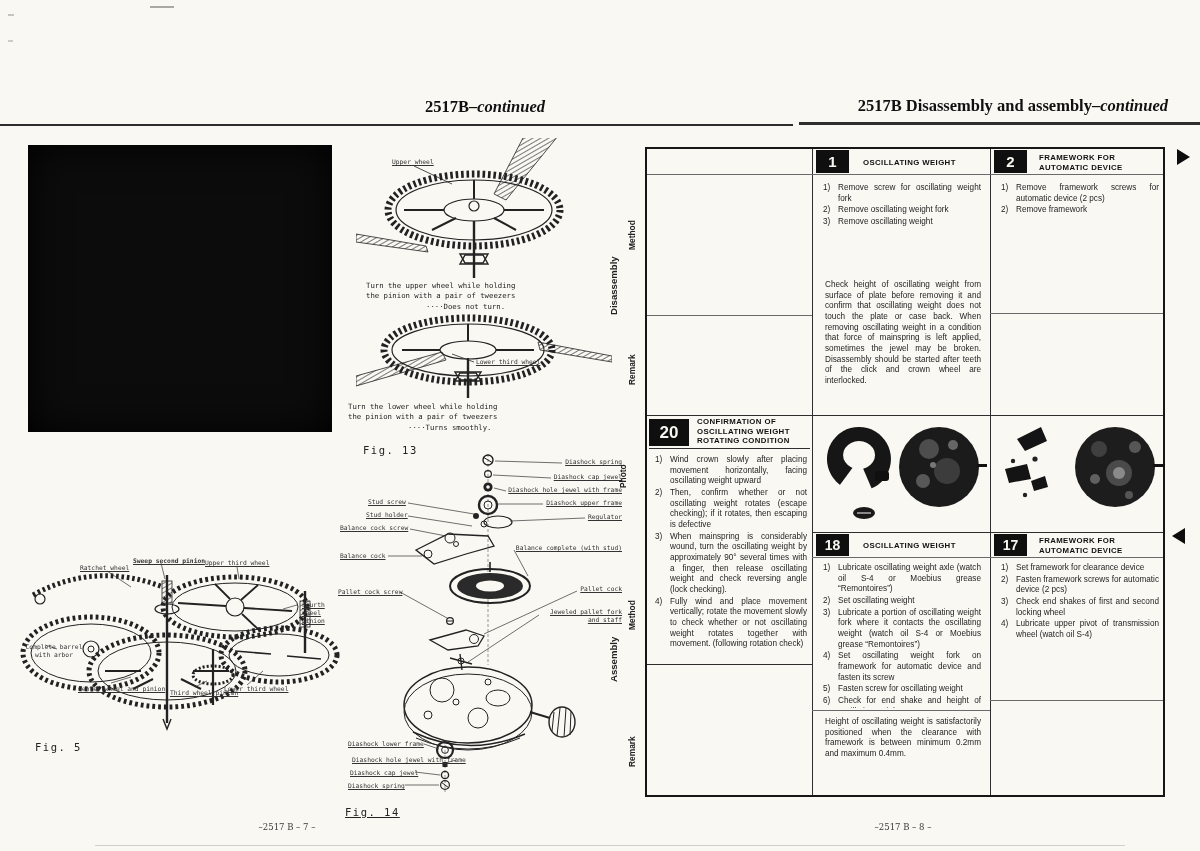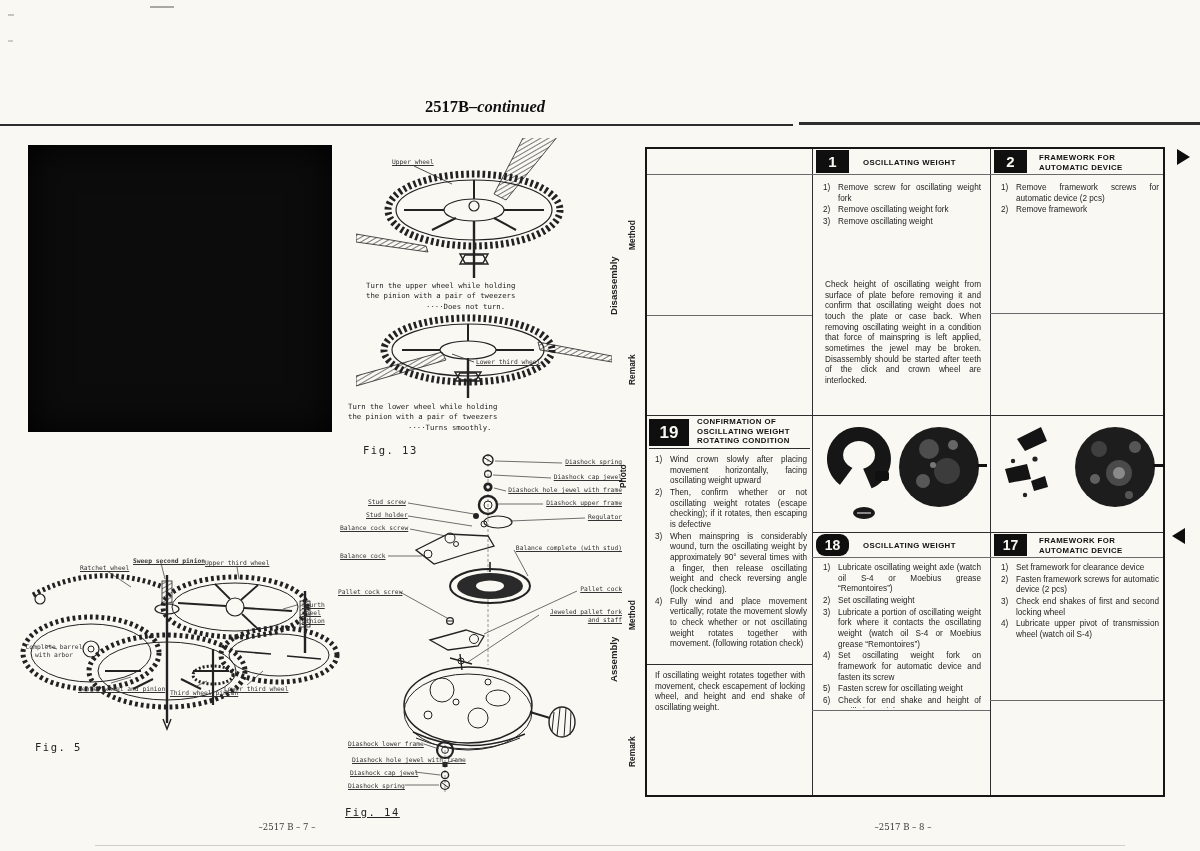--- a/index.html
+++ b/index.html
@@ -278,20 +278,23 @@
   <div class="flab u" style="left:205px;top:559px;">Upper third wheel</div>
   <div class="flab" style="left:302px;top:601px;width:40px;white-space:normal;text-decoration:underline;">Fourth wheel pinion</div>
   <div class="flab" style="left:20px;top:643px;width:68px;white-space:normal;text-align:center;">Complete barrel with arbor</div>
   <div class="flab u" style="left:78px;top:685px;">Center wheel and pinion</div>
   <div class="flab u" style="left:170px;top:689px;">Third wheel pinion</div>
   <div class="flab u" style="left:224px;top:685px;">Lower third wheel</div>
   <div class="figl" style="left:35px;top:725px;">Fig. 5</div>
 
   <div class="ftr" style="left:222px;top:822px;width:130px;">–2517 B – 7 –</div>
 
+  <div class="hdr" style="left:690px;top:96px;width:478px;text-align:right;">
+    <span>2517B Disassembly and assembly–</span><i>continued</i>
+  </div>
 
   <div class="vlab big" style="left:608px;top:228px;height:115px;">Disassembly</div>
   <div class="vlab" style="left:627px;top:188px;height:95px;">Method</div>
   <div class="vlab" style="left:627px;top:330px;height:80px;">Remark</div>
   <div class="vlab" style="left:618px;top:445px;height:62px;">Photo</div>
   <div class="vlab" style="left:627px;top:568px;height:95px;">Method</div>
   <div class="vlab big" style="left:608px;top:612px;height:95px;">Assembly</div>
   <div class="vlab" style="left:627px;top:712px;height:80px;">Remark</div>
 
   <div class="tri-r" style="left:1177px;top:149px;"></div>
@@ -346,21 +349,21 @@
         </div>
       <div class="it">
           <span class="n">2)</span>
           <span class="x">Remove framework</span>
         </div>
     </div>
 
     <div class="abs t" style="left:178px;top:131px;width:156px;height:132px;overflow:hidden;">Check height of oscillating weight from surface of plate before removing it and confirm that oscillating weight does not touch the plate or case back.  When removing oscillating weight in a condition that force of mainspring is left applied, sometimes the jewel may be broken. Disassembly should be started after teeth of the click and crown wheel are interlocked.</div>
 
     <div class="nbox" style="left:2px;top:270px;width:40px;height:27px;font-size:17px;">
-      <span>19</span>
+      <span>20</span>
     </div>
     <div class="stitle" style="left:50px;top:268px;">
       <div>CONFIRMATION OF</div>
       <div>OSCILLATING WEIGHT</div>
       <div>ROTATING CONDITION</div>
     </div>
     <div class="ln" style="left:2px;top:299px;width:161px;height:1px;"></div>
 
     <div class="abs t" style="left:8px;top:306px;width:152px;height:206px;overflow:hidden;">
       <div class="it">
@@ -375,21 +378,20 @@
           <span class="n">3)</span>
           <span class="x">When mainspring is considerably wound, turn the oscillating weight by approximately 90° several times with a finger, then release oscillating weight and check reversing angle (lock checking).</span>
         </div>
       <div class="it">
           <span class="n">4)</span>
           <span class="x">Fully wind and place movement vertically; rotate the movement slowly to check whether or not oscillating weight rotates together with movement. (following rotation check)</span>
         </div>
     </div>
 
     <div class="abs t" style="left:8px;top:522px;width:150px;height:122px;overflow:hidden;">
-      <div>If oscillating weight rotates together with movement, check escapement of locking wheel, and height and end shake of oscillating weight.</div>
     </div>
 
     <svg class="abs" style="left:172px;top:270px;" width="168" height="110" viewBox="0 0 168 110">
       <path fill-rule="evenodd" fill="#161616" d="M40,8 a32,32 0 1 1 -0.1,0 z M40,22 a16,14 0 1 0 0.1,0 z"></path>
       <polygon points="40,40 12,78 58,82" fill="#f9f8f3"></polygon>
       <rect x="56" y="52" width="14" height="10" rx="3" fill="#101010"></rect>
       <ellipse cx="45" cy="94" rx="11" ry="6" fill="#181818"></ellipse>
       <line x1="38" y1="94" x2="52" y2="94" stroke="#f9f8f3" stroke-width="1"></line>
       <circle cx="120" cy="48" r="40" fill="#1b1b1b"></circle>
       <circle cx="110" cy="30" r="10" fill="#4d4d4d"></circle>
@@ -410,21 +412,21 @@
       <circle cx="118" cy="48" r="40" fill="#1d1d1d"></circle>
       <circle cx="122" cy="54" r="13" fill="#4a4a4a"></circle>
       <circle cx="122" cy="54" r="6" fill="#8a8a8a"></circle>
       <circle cx="102" cy="30" r="8" fill="#3f3f3f"></circle>
       <circle cx="138" cy="28" r="6" fill="#565656"></circle>
       <circle cx="98" cy="60" r="5" fill="#606060"></circle>
       <circle cx="132" cy="76" r="4" fill="#555"></circle>
       <rect x="156" y="45" width="12" height="3" fill="#111"></rect>
     </svg>
 
-    <div class="nbox" style="left:169px;top:385px;width:33px;height:22px;font-size:14px;border-radius:9px;">
+    <div class="nbox" style="left:169px;top:385px;width:33px;height:22px;font-size:14px;">
       <span>18</span>
     </div>
     <div class="stitle" style="left:216px;top:392px;">OSCILLATING WEIGHT</div>
 
     <div class="nbox" style="left:347px;top:385px;width:33px;height:22px;font-size:14px;">
       <span>17</span>
     </div>
     <div class="stitle" style="left:392px;top:387px;">
       <div>FRAMEWORK FOR</div>
       <div>AUTOMATIC DEVICE</div>
@@ -469,18 +471,19 @@
       <div class="it">
           <span class="n">3)</span>
           <span class="x">Check end shakes of first and second locking wheel</span>
         </div>
       <div class="it">
           <span class="n">4)</span>
           <span class="x">Lubricate upper pivot of transmission wheel (watch oil S-4)</span>
         </div>
     </div>
 
+    <div class="abs t" style="left:178px;top:568px;width:156px;height:74px;overflow:hidden;">Height of oscillating weight is satisfactorily positioned when the clearance with framework is between minimum 0.2mm and maximum 0.4mm.</div>
 
   </div>
 
   <div class="ftr" style="left:838px;top:822px;width:130px;">–2517 B – 8 –</div>
 
 </div>
 
 </body></html>

